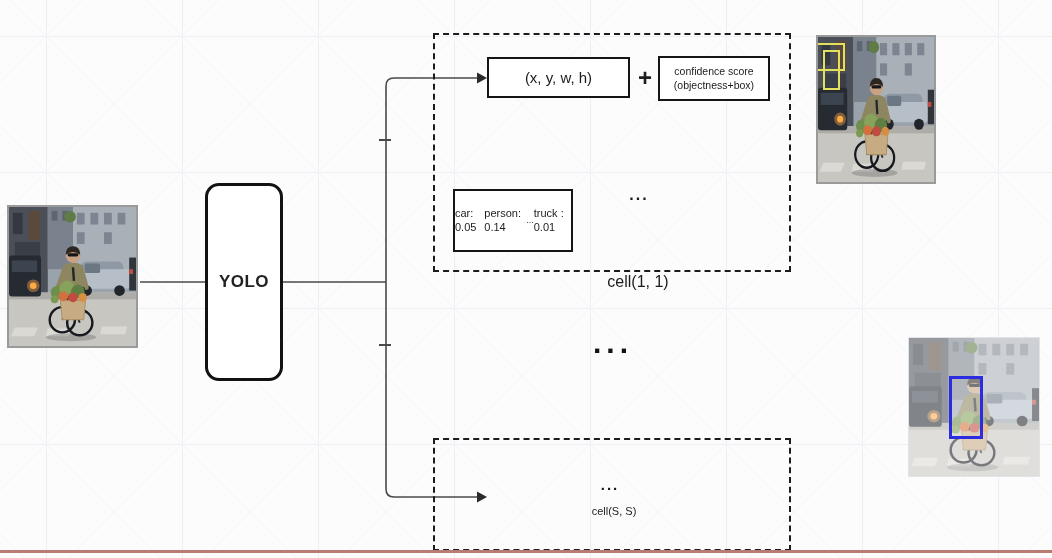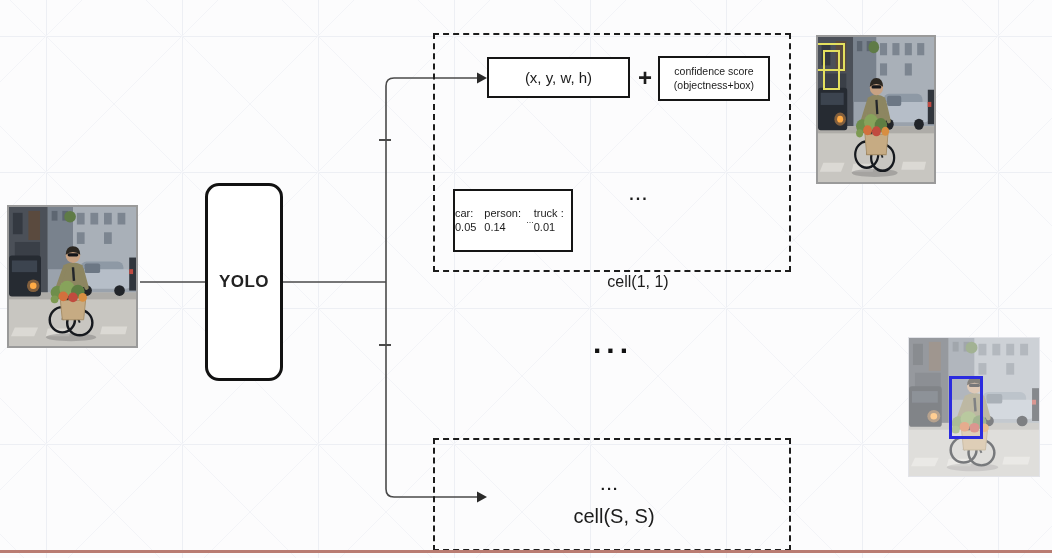--- a/index.html
+++ b/index.html
@@ -47,21 +47,21 @@
   .class-box .tiny-dots { font-size: 9px; line-height: 0.8; color: #333; }
 
   .plus-sign { left: 633px; top: 61px; width: 24px; height: 34px; font-size: 24px; font-weight: 700;
                display: flex; align-items: center; justify-content: center; }
 
   .ellipsis-sm { font-weight: 700; font-size: 16px; letter-spacing: 2px; color: #1a1a1a; }
   .cell11-dots  { left: 612px; top: 186px; width: 54px; text-align: center; }
   .cell11-label { left: 592px; top: 229px; width: 92px; text-align: center; font-size: 16px; margin-top: 44px; }
   .mid-dots     { left: 570px; top: 326px; width: 86px; text-align: center; font-weight: 700; font-size: 30px; letter-spacing: 5px; color: #111; }
   .cellSS-dots  { left: 583px; top: 476px; width: 54px; text-align: center; font-weight: 700; font-size: 15px; letter-spacing: 2px; }
-  .cellSS-label { left: 568px; top: 505px; width: 92px; text-align: center; font-size: 20px; }
+  .cellSS-label { left: 568px; top: 505px; width: 92px; text-align: center; font-size: 11px; }
 
   
   .photo { overflow: hidden; background: #9aa2ac; }
   .photo svg { display: block; width: 100%; height: 100%; }
   .photo-input { left: 7px;   top: 205px; width: 131px; height: 143px; border: 2px solid #9a9a9a; }
   .photo-grid  { left: 816px; top: 35px;  width: 120px; height: 149px; border: 2px solid #9a9a9a; }
   .photo-det   { left: 908px; top: 337px; width: 132px; height: 140px; border: 1px solid #e2e3e8; }
   .wash { position: absolute; inset: 0; background: rgba(255,255,255,0.42); }
   .ycell { position: absolute; border: 2px solid var(--cell-highlight-yellow, #e3e05e); }
   .ycell-outer { left: -2px; top: 6px;  width: 29px; height: 28px; }

